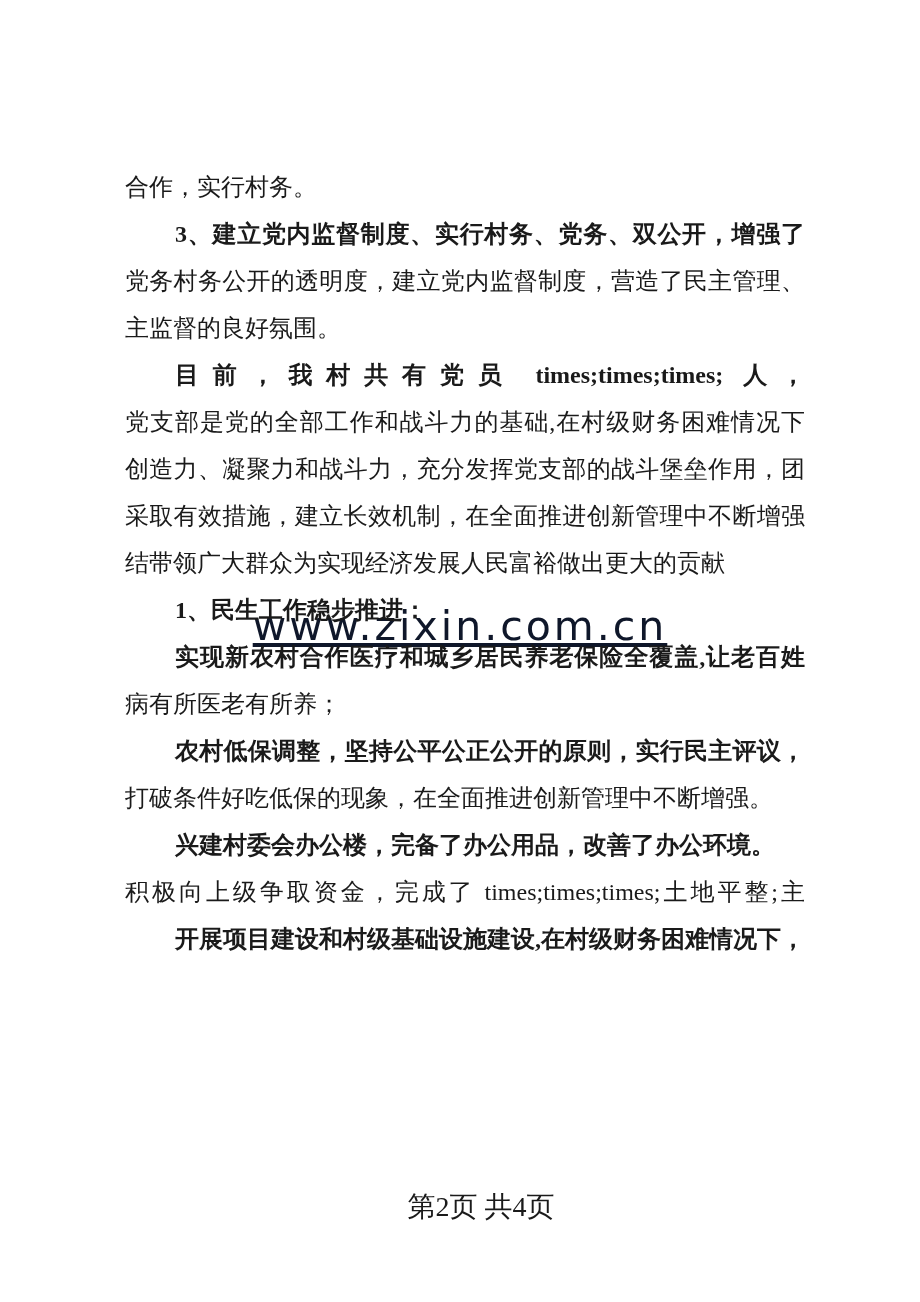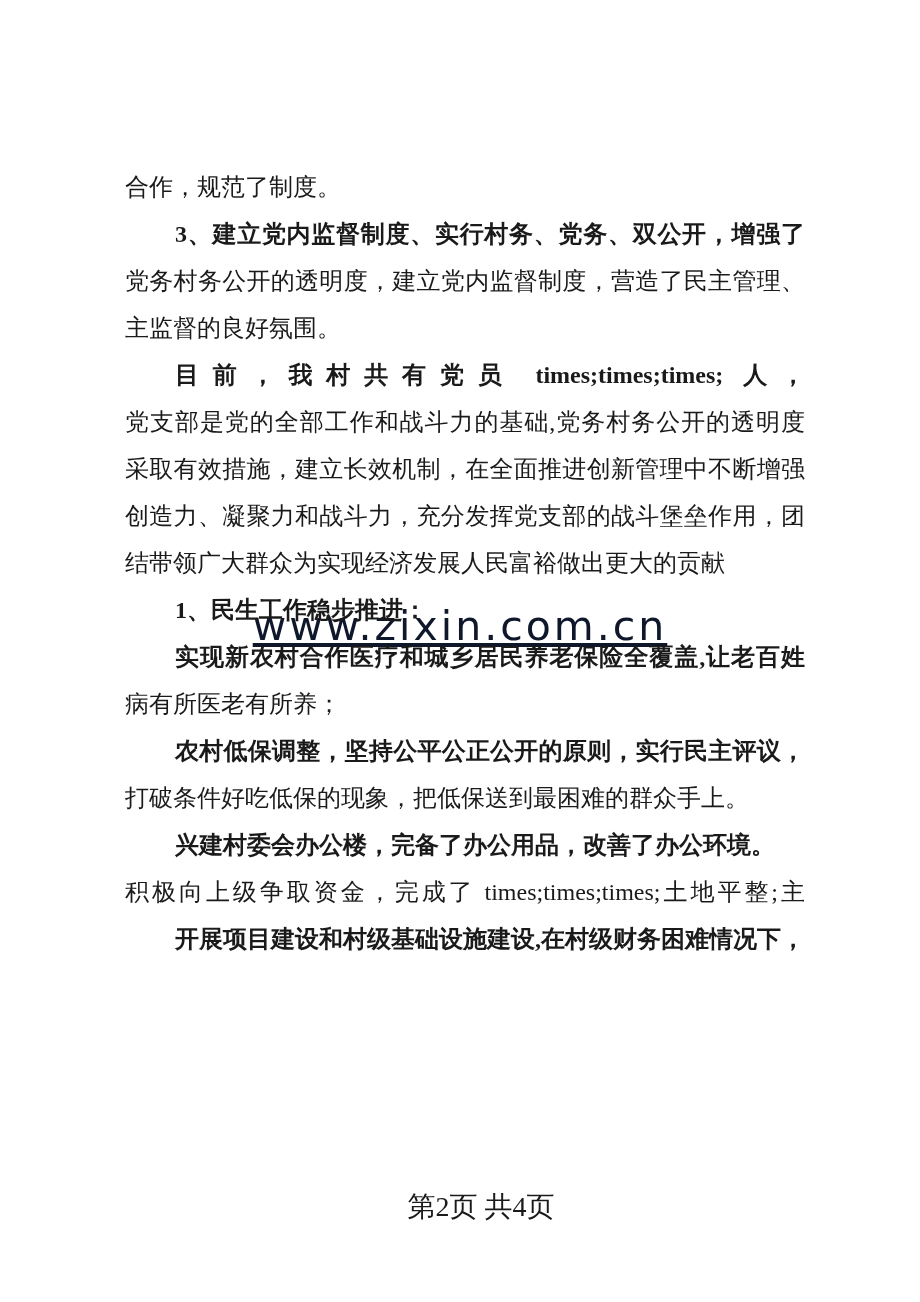--- a/index.html
+++ b/index.html
@@ -64,34 +64,34 @@
   }
 </style>
 </head>
 <body>
 
 <div class="page">
 
   <div class="watermark">www.zixin.com.cn</div>
 
   <div class="doc-body">
-    <div class="line">合作，规范了制度。</div>
+    <div class="line">合作，实行村务。</div>
     <div class="line indent fill">3、建立党内监督制度、实行村务、党务、双公开，增强了</div>
     <div class="line fill">党务村务公开的透明度，建立党内监督制度，营造了民主管理、民</div>
     <div class="line">主监督的良好氛围。</div>
     <div class="line indent fill">目前，我村共有党员 times;times;times; 人，</div>
-    <div class="line fill">党支部是党的全部工作和战斗力的基础,党务村务公开的透明度</div>
+    <div class="line fill">党支部是党的全部工作和战斗力的基础,在村级财务困难情况下</div>
+    <div class="line fill">创造力、凝聚力和战斗力，充分发挥党支部的战斗堡垒作用，团</div>
     <div class="line fill">采取有效措施，建立长效机制，在全面推进创新管理中不断增强</div>
-    <div class="line fill">创造力、凝聚力和战斗力，充分发挥党支部的战斗堡垒作用，团</div>
     <div class="line">结带领广大群众为实现经济发展人民富裕做出更大的贡献</div>
     <div class="line indent">1、民生工作稳步推进：</div>
     <div class="line indent fill">实现新农村合作医疗和城乡居民养老保险全覆盖,让老百姓</div>
     <div class="line">病有所医老有所养；</div>
     <div class="line indent fill">农村低保调整，坚持公平公正公开的原则，实行民主评议，</div>
-    <div class="line">打破条件好吃低保的现象，把低保送到最困难的群众手上。</div>
+    <div class="line">打破条件好吃低保的现象，在全面推进创新管理中不断增强。</div>
     <div class="line indent">兴建村委会办公楼，完备了办公用品，改善了办公环境。</div>
     <div class="line fill">积极向上级争取资金，完成了 times;times;times;土地平整;主</div>
     <div class="line indent fill">开展项目建设和村级基础设施建设,在村级财务困难情况下，</div>
   </div>
 
   <div class="footer">第2页 共4页</div>
 
 </div>
 
 </body></html>

